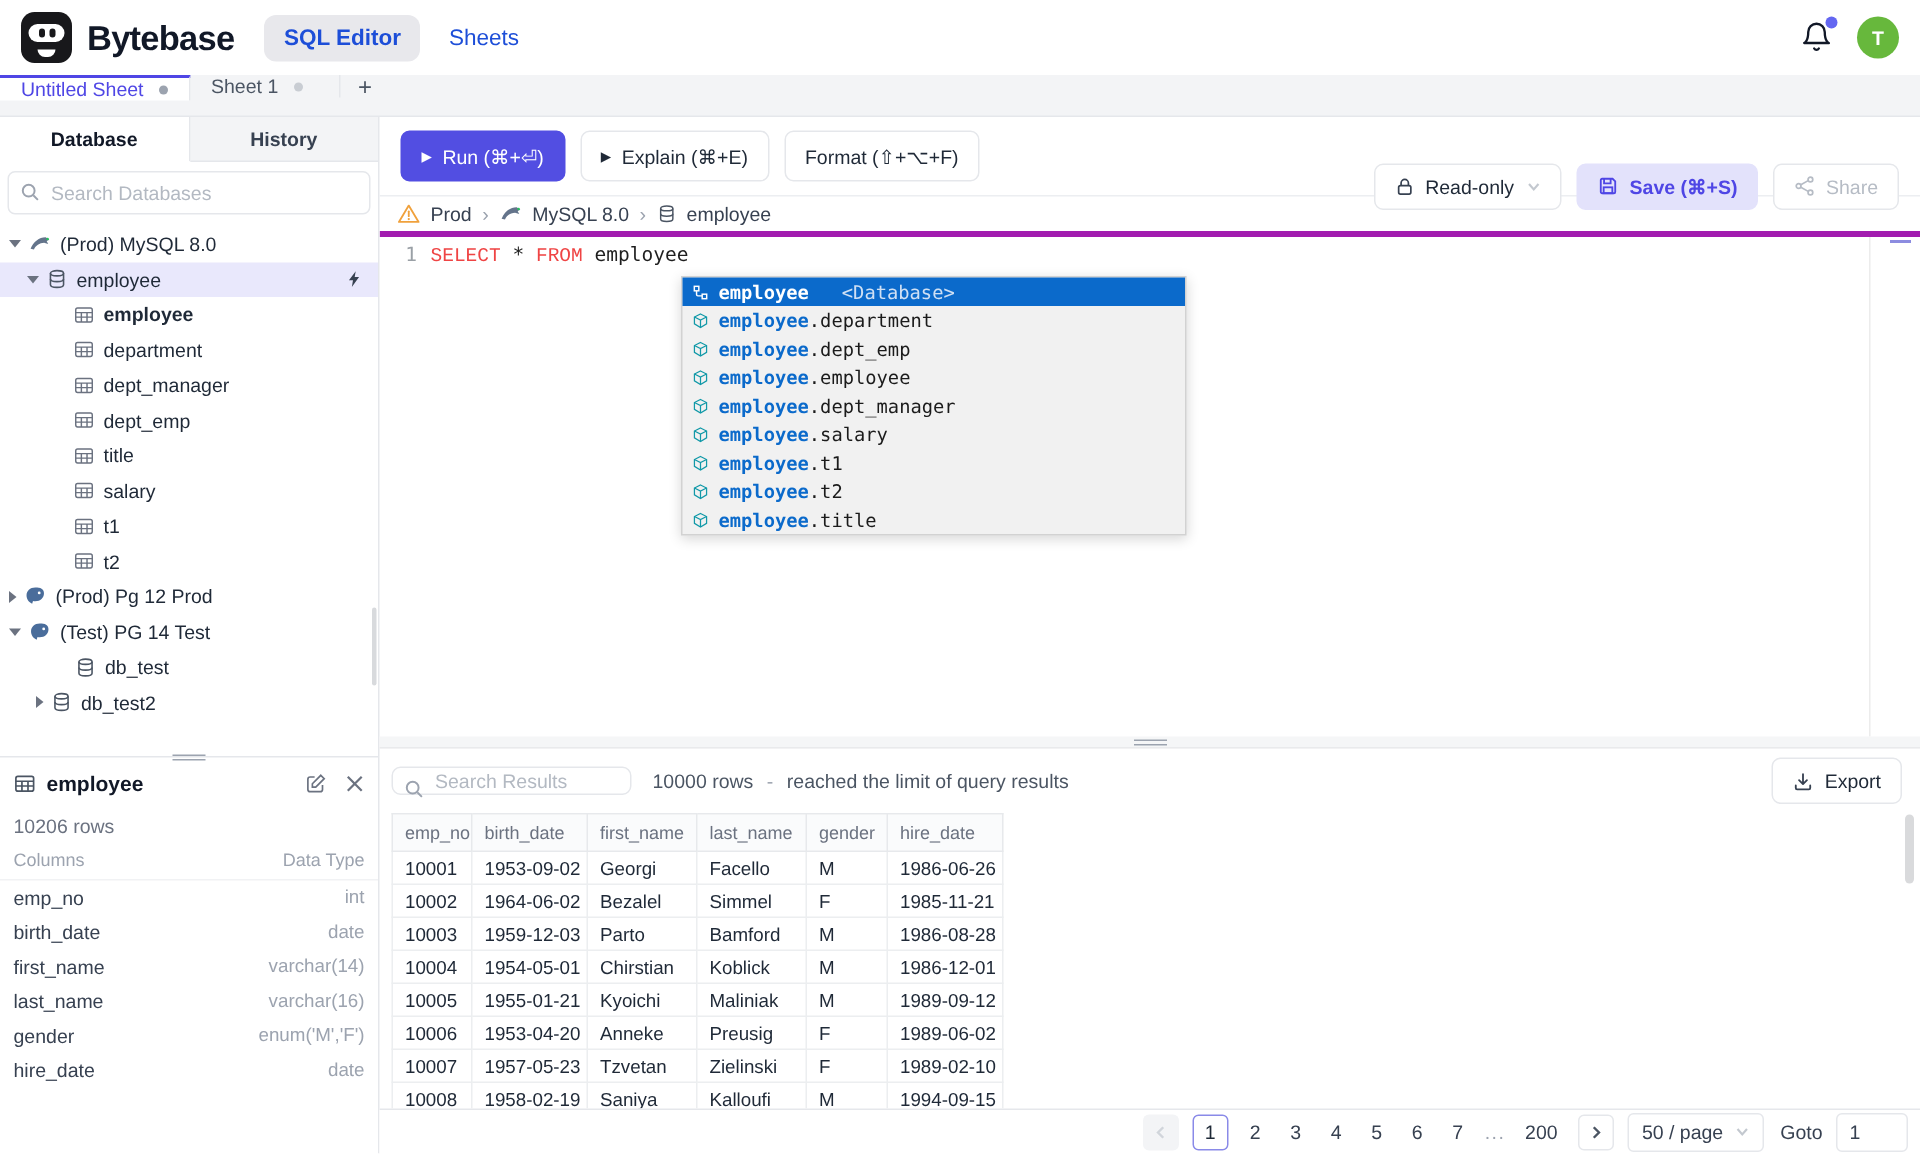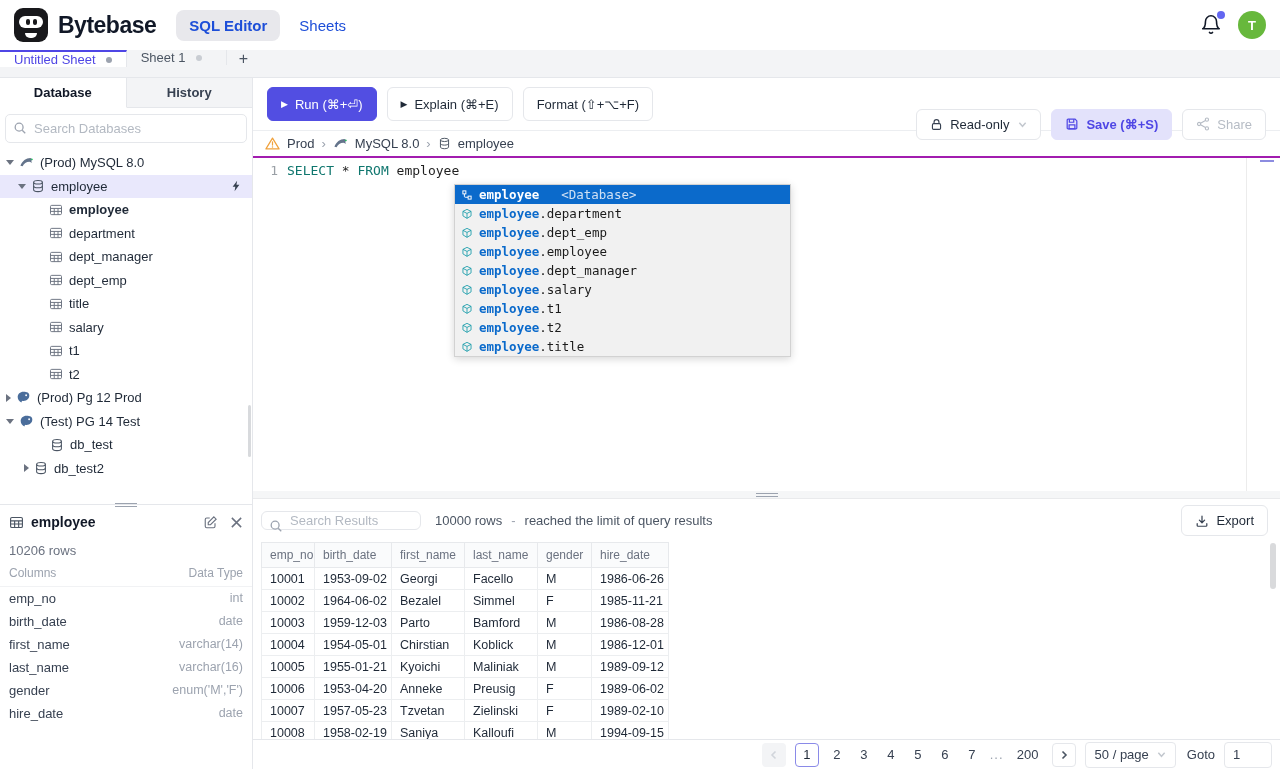--- a/index.html
+++ b/index.html
@@ -76,29 +76,29 @@
   .toolbar { height:53px; flex:none; display:flex; align-items:center; gap:10px; padding:0 14px; border-bottom:1px solid #eceef1; }
   .btn { display:inline-flex; align-items:center; gap:7px; height:34px; padding:0 13px; border-radius:6px; font-size:13px; border:1px solid #e5e7eb; background:#fff; color:#1f2937; cursor:pointer; white-space:nowrap; }
   .btn .play { font-size:9px; }
   .btn-run { background:#524ee2; border-color:#524ee2; color:#fff; font-weight:500; }
   .tb-right { margin-left:auto; display:flex; align-items:center; gap:10px;margin-top:40px; }
   .btn-sm { height:31px; }
   .btn-save { background:#e3e2fb; border-color:#e3e2fb; color:#4f46e5; font-weight:600; }
   .btn-share { color:#b6bcc5; }
   .chev-down { margin-left:2px; }
 
-  .breadcrumb { height:27px; flex:none; display:flex; align-items:center; gap:7px; padding:0 12px; font-size:13px; color:#374151; border-bottom:2px solid #a21caf; }
+  .breadcrumb { height:27px; flex:none; display:flex; align-items:center; gap:7px; padding:0 12px; font-size:13px; color:#374151; border-bottom:4px solid #a21caf; }
   .bc-sep { color:#9ca3af; font-size:13px; }
 
   
   .editor { height:333px; flex:none; position:relative; font-size:13px; }
   .code-line { display:flex; padding-top:5px; }
   .gutter { width:34px; text-align:right; color:#9aa0a6; font-size:13px; flex:none; padding-right:9px; }
   .code { color:#1f1f1f; }
-  .kw { color:#0f766e; }
+  .kw { color:#ef4444;font-family:Liberation Mono, monospace; }
   .minimap { position:absolute; top:0; right:0; width:34px; height:100%; border-left:1px solid #ececec; }
   .mm-mark { position:absolute; top:2px; right:6px; width:14px; height:2px; background:#8c8ce0; }
 
   .suggest { position:absolute; left:201px; top:26px; width:337px; background:#f1f1f1; border:1px solid #d2d2d2; box-shadow:0 2px 8px rgba(0,0,0,.16); font-family:"DejaVu Sans Mono",monospace; font-size:12.5px; z-index:5; }
   .sg-row { height:19px; display:flex; align-items:center; padding:0 6px; gap:6px; color:#1b1b1b; cursor:pointer; white-space:nowrap; }
   .sg-row.sel { background:#0b6acb; color:#fff; }
   .sg-row.sel .sg-label { font-weight:700; }
   .sg-tag { margin-left:16px; color:#cfe0f4; }
   .sg-prefix { color:#0b6acb; font-weight:700; }
 

